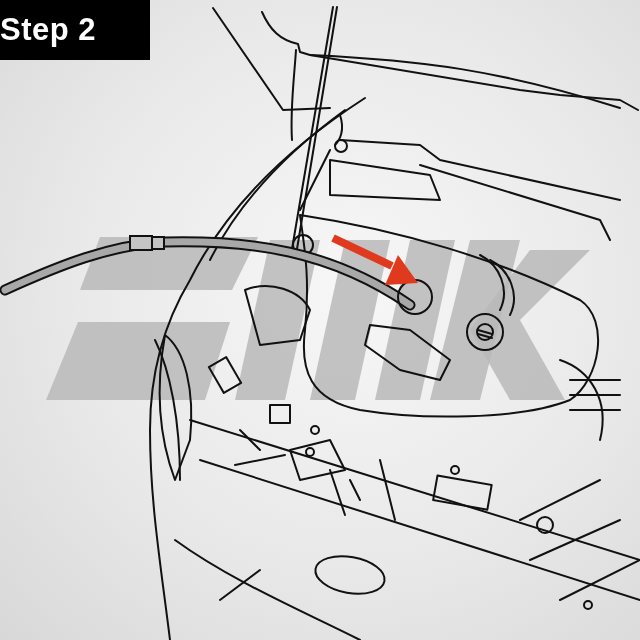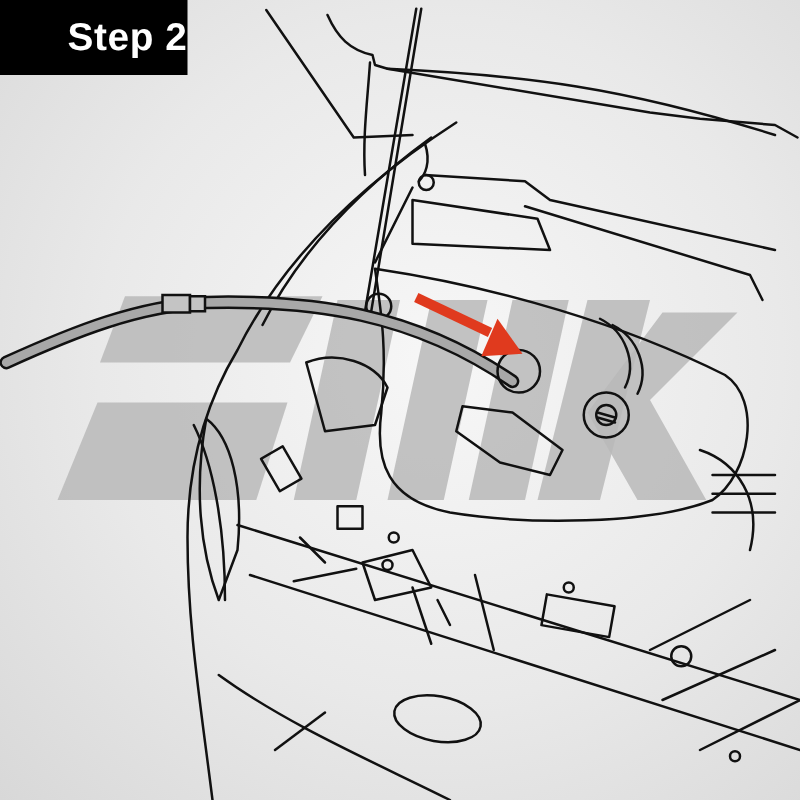--- a/index.html
+++ b/index.html
@@ -1,20 +1,20 @@
 <!DOCTYPE html>
 <html><head>
 <meta charset="utf-8">
 <style>
   html,body{margin:0;padding:0;}
   body{width:640px;height:640px;overflow:hidden;position:relative;
     background:radial-gradient(ellipse at 55% 45%, #f7f7f7 0%, #e9e9e9 55%, #d8d8d8 100%);
     font-family:"Liberation Sans", sans-serif;}
   .step-badge{position:absolute;left:0;top:0;width:150px;height:60px;background:#000;
-    color:#fff;font-weight:bold;font-size:31px;display:flex;align-items:center;justify-content:flex-end;
+    color:#fff;font-weight:bold;font-size:31px;display:flex;align-items:center;justify-content:flex-start;
     letter-spacing:0.5px;z-index:3;}
   svg.art{position:absolute;left:0;top:0;width:640px;height:640px;z-index:1;}
   .ln{fill:none;stroke:#111;stroke-width:2;stroke-linejoin:round;stroke-linecap:round;}
   .wm{fill:#b9b9b9;opacity:0.85;}
 </style>
 </head>
 <body>
 
 <div class="step-badge">
   <span>Step 2</span>

